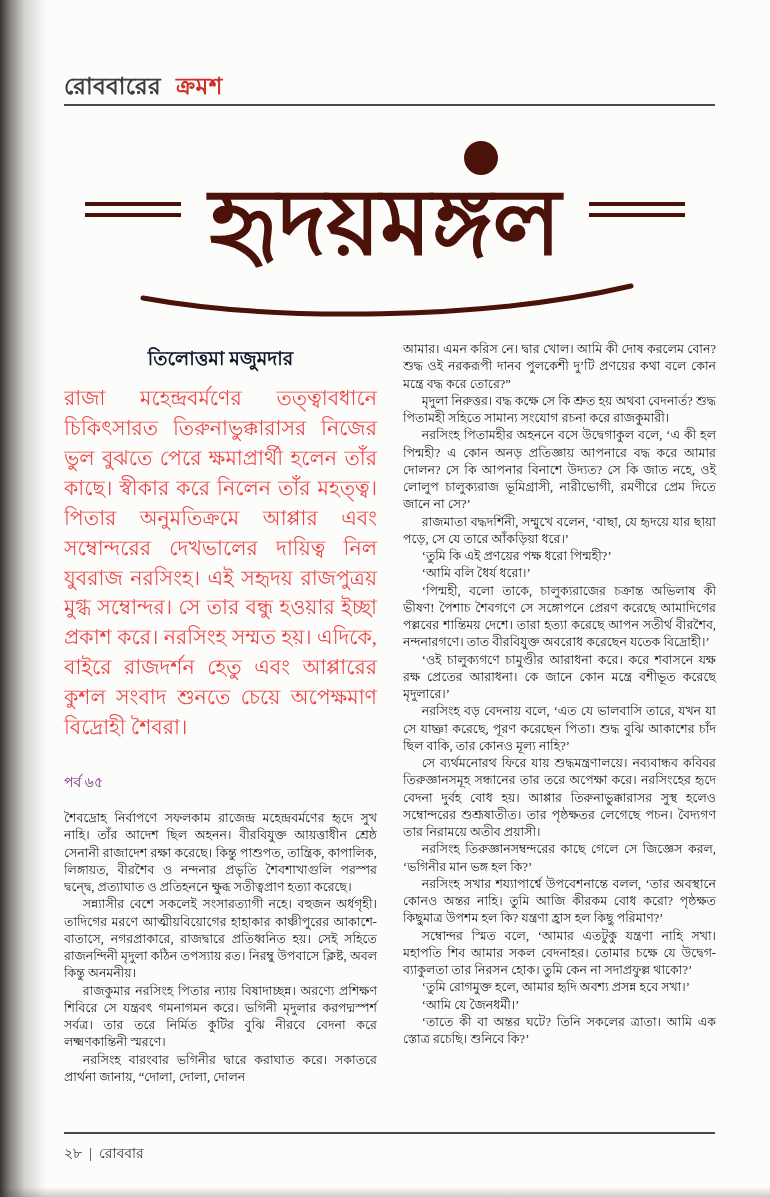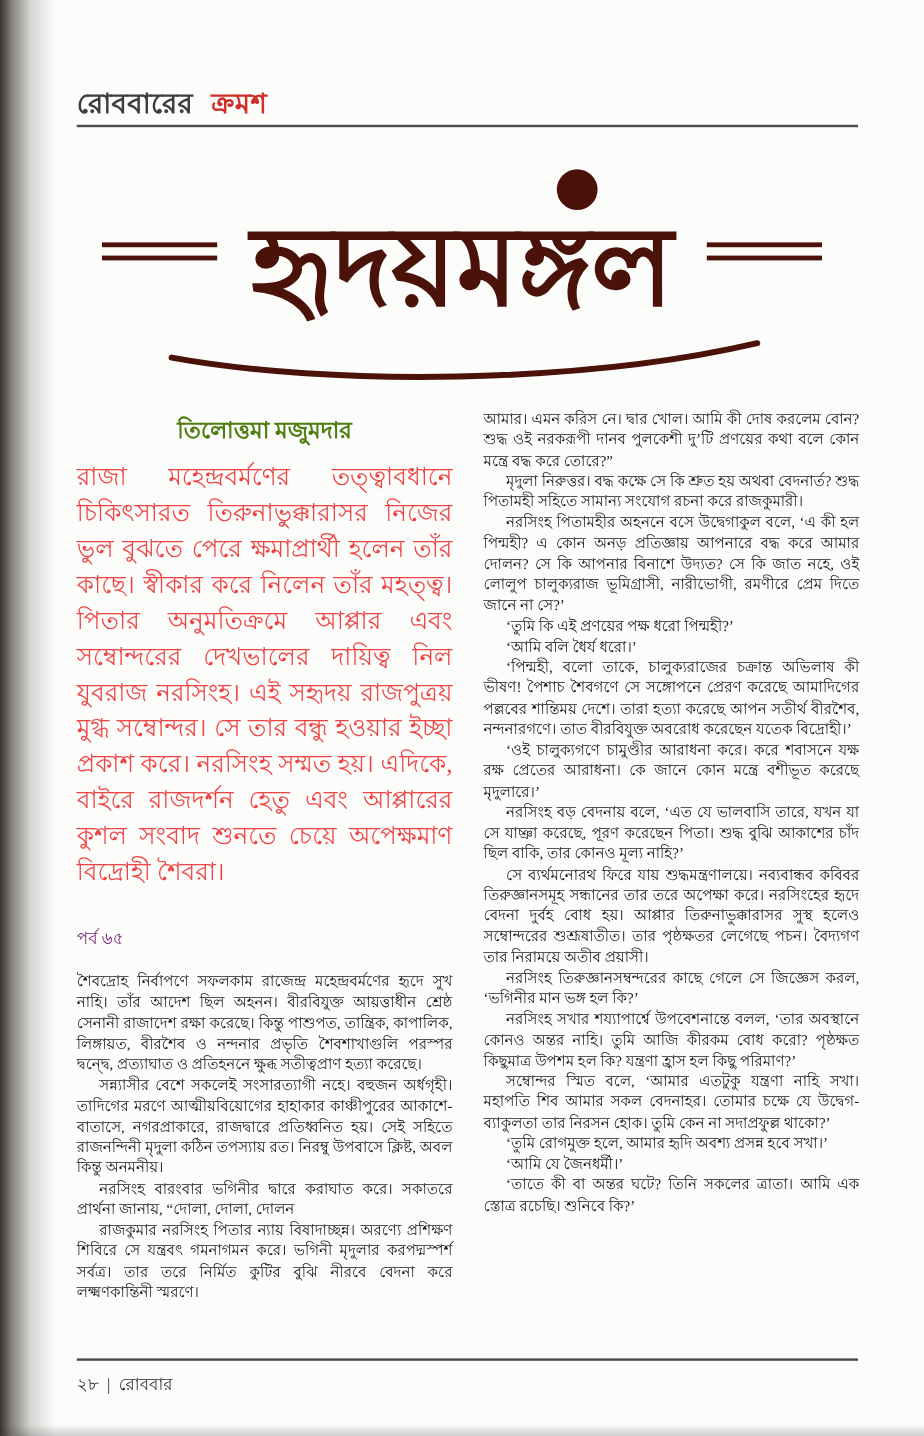--- a/index.html
+++ b/index.html
@@ -40,21 +40,21 @@
 
   .title-art { position:absolute; left:85px; top:122px; width:600px; height:215px; }
   .title-art svg { display:block; width:100%; height:100%; }
   .title-text {
     font-family:"Liberation Serif", serif;
     font-weight:bold;
   }
 
   .author {
     position:absolute; left:64px; top:344px; width:313px;
-    text-align:center; color:#4d7c0f;
+    text-align:center; color:#0f172a;
     font-size:19px; font-weight:bold;
   }
 
   .col { position:absolute; }
   .col-left { left:64px; top:384px; width:313px; }
   .col-right { left:403px; top:341px; width:313px; }
 
   .lead {
     font-size:20.5px; line-height:1.46;
     color:#ef4444; text-align:justify;
@@ -113,30 +113,31 @@
   </div>
 
   <div class="author">তিলোত্তমা মজুমদার</div>
 
   <div class="col col-left">
     <div class="lead">রাজা মহেন্দ্রবর্মণের তত্ত্বাবধানে চিকিৎসারত তিরুনাভুক্কারাসর নিজের ভুল বুঝতে পেরে ক্ষমাপ্রার্থী হলেন তাঁর কাছে। স্বীকার করে নিলেন তাঁর মহত্ত্ব। পিতার অনুমতিক্রমে আপ্পার এবং সম্বোন্দরের দেখভালের দায়িত্ব নিল যুবরাজ নরসিংহ। এই সহৃদয় রাজপুত্রয় মুগ্ধ সম্বোন্দর। সে তার বন্ধু হওয়ার ইচ্ছা প্রকাশ করে। নরসিংহ সম্মত হয়। এদিকে, বাইরে রাজদর্শন হেতু এবং আপ্পারের কুশল সংবাদ শুনতে চেয়ে অপেক্ষমাণ বিদ্রোহী শৈবরা।</div>
     <div class="episode">পর্ব ৬৫</div>
     <div class="body-text">
         <p class="flush">শৈবদ্রোহ নির্বাপণে সফলকাম রাজেন্দ্র মহেন্দ্রবর্মণের হৃদে সুখ নাহি। তাঁর আদেশ ছিল অহনন। বীরবিযুক্ত আয়ত্তাধীন শ্রেষ্ঠ সেনানী রাজাদেশ রক্ষা করেছে। কিন্তু পাশুপত, তান্ত্রিক, কাপালিক, লিঙ্গায়ত, বীরশৈব ও নন্দনার প্রভৃতি শৈবশাখাগুলি পরস্পর দ্বন্দ্বে, প্রত্যাঘাত ও প্রতিহননে ক্ষুব্ধ সতীত্বপ্রাণ হত্যা করেছে।</p>
         <p>সন্ন্যাসীর বেশে সকলেই সংসারত্যাগী নহে। বহুজন অর্ধগৃহী। তাদিগের মরণে আত্মীয়বিয়োগের হাহাকার কাঞ্চীপুরের আকাশে-বাতাসে, নগরপ্রাকারে, রাজদ্বারে প্রতিধ্বনিত হয়। সেই সহিতে রাজনন্দিনী মৃদুলা কঠিন তপস্যায় রত। নিরম্বু উপবাসে ক্লিষ্ট, অবল কিন্তু অনমনীয়।</p>
+        <p>রাজকুমার নরসিংহ পিতার ন্যায় বিষাদাচ্ছন্ন। অরণ্যে প্রশিক্ষণ শিবিরে সে যন্ত্রবৎ গমনাগমন করে। ভগিনী মৃদুলার করপদ্মস্পর্শ সর্বত্র। তার তরে নির্মিত কুটির বুঝি নীরবে বেদনা করে লক্ষ্মণকান্তিনী স্মরণে।</p>
         <p>নরসিংহ বারংবার ভগিনীর দ্বারে করাঘাত করে। সকাতরে প্রার্থনা জানায়, “দোলা, দোলা, দোলন</p>
-        <p>রাজকুমার নরসিংহ পিতার ন্যায় বিষাদাচ্ছন্ন। অরণ্যে প্রশিক্ষণ শিবিরে সে যন্ত্রবৎ গমনাগমন করে। ভগিনী মৃদুলার করপদ্মস্পর্শ সর্বত্র। তার তরে নির্মিত কুটির বুঝি নীরবে বেদনা করে লক্ষ্মণকান্তিনী স্মরণে।</p>
       </div>
   </div>
 
   <div class="col col-right">
     <div class="body-text">
         <p class="flush">আমার। এমন করিস নে। দ্বার খোল। আমি কী দোষ করলেম বোন? শুদ্ধ ওই নরকরূপী দানব পুলকেশী দু’টি প্রণয়ের কথা বলে কোন মন্ত্রে বদ্ধ করে তোরে?”</p>
         <p>মৃদুলা নিরুত্তর। বদ্ধ কক্ষে সে কি শ্রুত হয় অথবা বেদনার্ত? শুদ্ধ পিতামহী সহিতে সামান্য সংযোগ রচনা করে রাজকুমারী।</p>
         <p>নরসিংহ পিতামহীর অহননে বসে উদ্বেগাকুল বলে, ‘এ কী হল পিন্মহী? এ কোন অনড় প্রতিজ্ঞায় আপনারে বদ্ধ করে আমার দোলন? সে কি আপনার বিনাশে উদ্যত? সে কি জাত নহে, ওই লোলুপ চালুক্যরাজ ভূমিগ্রাসী, নারীভোগী, রমণীরে প্রেম দিতে জানে না সে?’</p>
+        <p>রাজমাতা বদ্ধদর্শিনী, সম্মুখে বলেন, ‘বাছা, যে হৃদয়ে যার ছায়া পড়ে, সে যে তারে আঁকড়িয়া ধরে।’</p>
         <p>‘তুমি কি এই প্রণয়ের পক্ষ ধরো পিন্মহী?’</p>
         <p>‘আমি বলি ধৈর্য ধরো।’</p>
         <p>‘পিন্মহী, বলো তাকে, চালুক্যরাজের চক্রান্ত অভিলাষ কী ভীষণ! পৈশাচ শৈবগণে সে সঙ্গোপনে প্রেরণ করেছে আমাদিগের পল্লবের শান্তিময় দেশে। তারা হত্যা করেছে আপন সতীর্থ বীরশৈব, নন্দনারগণে। তাত বীরবিযুক্ত অবরোধ করেছেন যতেক বিদ্রোহী।’</p>
         <p>‘ওই চালুক্যগণে চামুণ্ডীর আরাধনা করে। করে শবাসনে যক্ষ রক্ষ প্রেতের আরাধনা। কে জানে কোন মন্ত্রে বশীভূত করেছে মৃদুলারে।’</p>
         <p>নরসিংহ বড় বেদনায় বলে, ‘এত যে ভালবাসি তারে, যখন যা সে যাচ্ঞা করেছে, পূরণ করেছেন পিতা। শুদ্ধ বুঝি আকাশের চাঁদ ছিল বাকি, তার কোনও মূল্য নাহি?’</p>
         <p>সে ব্যর্থমনোরথ ফিরে যায় শুদ্ধমন্ত্রণালয়ে। নব্যবান্ধব কবিবর তিরুজ্ঞানসমূহ সন্ধানের তার তরে অপেক্ষা করে। নরসিংহের হৃদে বেদনা দুর্বহ বোধ হয়। আপ্পার তিরুনাভুক্কারাসর সুস্থ হলেও সম্বোন্দরের শুশ্রূষাতীত। তার পৃষ্ঠক্ষতর লেগেছে পচন। বৈদ্যগণ তার নিরাময়ে অতীব প্রয়াসী।</p>
         <p>নরসিংহ তিরুজ্ঞানসম্বন্দরের কাছে গেলে সে জিজ্ঞেস করল, ‘ভগিনীর মান ভঙ্গ হল কি?’</p>
         <p>নরসিংহ সখার শয্যাপার্শ্বে উপবেশনান্তে বলল, ‘তার অবস্থানে কোনও অন্তর নাহি। তুমি আজি কীরকম বোধ করো? পৃষ্ঠক্ষত কিছুমাত্র উপশম হল কি? যন্ত্রণা হ্রাস হল কিছু পরিমাণ?’</p>
         <p>সম্বোন্দর স্মিত বলে, ‘আমার এতটুকু যন্ত্রণা নাহি সখা। মহাপতি শিব আমার সকল বেদনাহর। তোমার চক্ষে যে উদ্বেগ-ব্যাকুলতা তার নিরসন হোক। তুমি কেন না সদাপ্রফুল্ল থাকো?’</p>
         <p>‘তুমি রোগমুক্ত হলে, আমার হৃদি অবশ্য প্রসন্ন হবে সখা।’</p>

